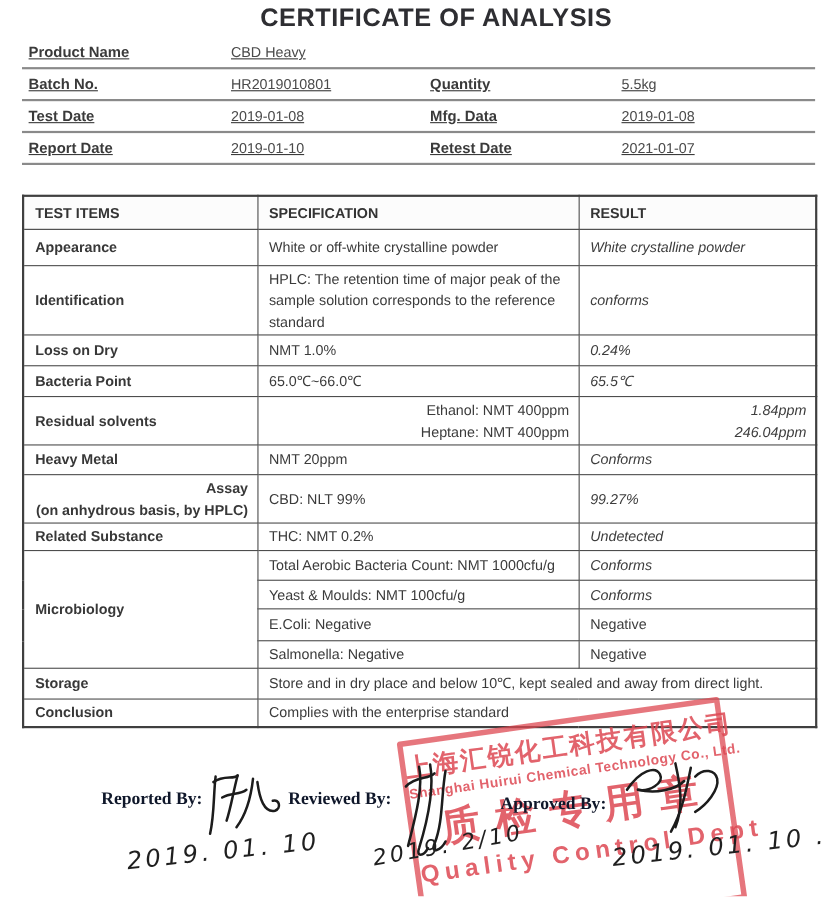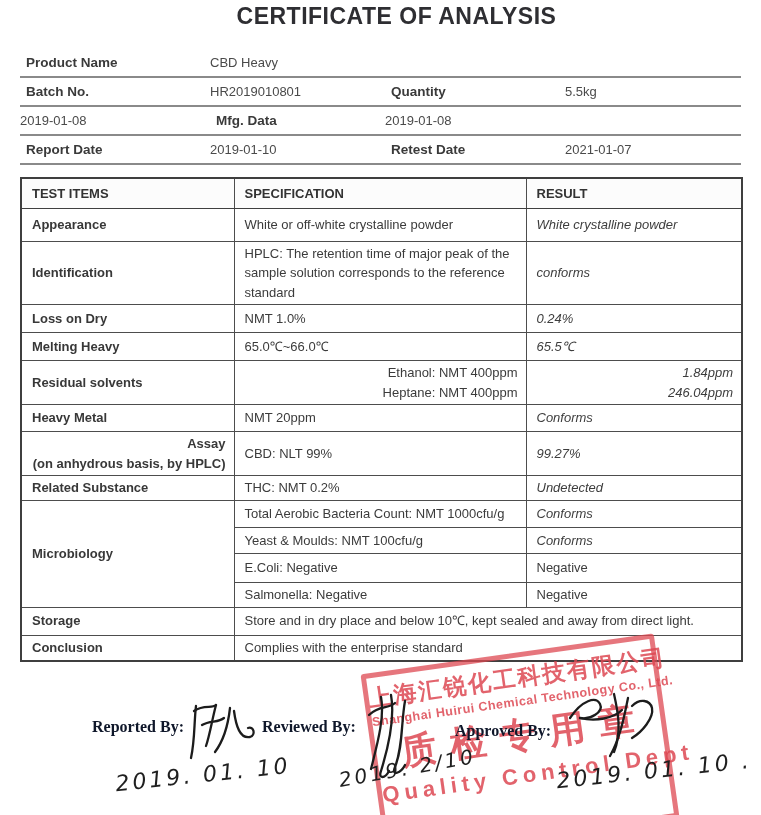--- a/index.html
+++ b/index.html
@@ -13,21 +13,21 @@
   }
   
   .title{
     position:absolute;top:0;left:16px;width:100%;
     text-align:center;
     font-size:23px;font-weight:bold;color:#2e2e32;
     letter-spacing:0.5px;
     margin:0;padding-top:3px;
   }
   
-  .info-table{position:absolute;left:20px;top:49px;width:721px;}
+  .info-table{position:absolute;left:20px;top:34px;width:721px;text-decoration:underline;}
   .info-row{
     display:grid;
     grid-template-columns:190px 175px 180px 176px;
     align-items:center;
     height:27px;
     border-bottom:2px solid #8a8a8a;
   }
   .info-row .ilabel{font-weight:bold;font-size:13.5px;padding-left:6px;color:#3a3a3a;}
   .info-row .ivalue{font-size:13px;color:#4a4a4a;}
   .span3{grid-column:2 / span 3;}
@@ -100,20 +100,21 @@
       <span class="ilabel">Product Name</span>
       <span class="ivalue span3">CBD Heavy</span>
     </div>
     <div class="info-row">
       <span class="ilabel">Batch No.</span>
       <span class="ivalue">HR2019010801</span>
       <span class="ilabel">Quantity</span>
       <span class="ivalue">5.5kg</span>
     </div>
     <div class="info-row">
+      <span class="ilabel">Test Date</span>
       <span class="ivalue">2019-01-08</span>
       <span class="ilabel">Mfg. Data</span>
       <span class="ivalue">2019-01-08</span>
     </div>
     <div class="info-row">
       <span class="ilabel">Report Date</span>
       <span class="ivalue">2019-01-10</span>
       <span class="ilabel">Retest Date</span>
       <span class="ivalue">2021-01-07</span>
     </div>
@@ -142,21 +143,21 @@
         <td class="item">Identification</td>
         <td>HPLC: The retention time of major peak of the sample solution corresponds to the reference standard</td>
         <td class="result italic">conforms</td>
       </tr>
       <tr style="height:28px">
         <td class="item">Loss on Dry</td>
         <td>NMT 1.0%</td>
         <td class="result italic">0.24%</td>
       </tr>
       <tr style="height:28px">
-        <td class="item">Melting Heavy</td>
+        <td class="item">Bacteria Point</td>
         <td>65.0℃~66.0℃</td>
         <td class="result italic">65.5℃</td>
       </tr>
       <tr style="height:40px">
         <td class="item">Residual solvents</td>
         <td>
           <span class="cellline">Ethanol: NMT 400ppm</span>
           <span class="cellline">Heptane: NMT 400ppm</span>
         </td>
         <td class="result italic">

